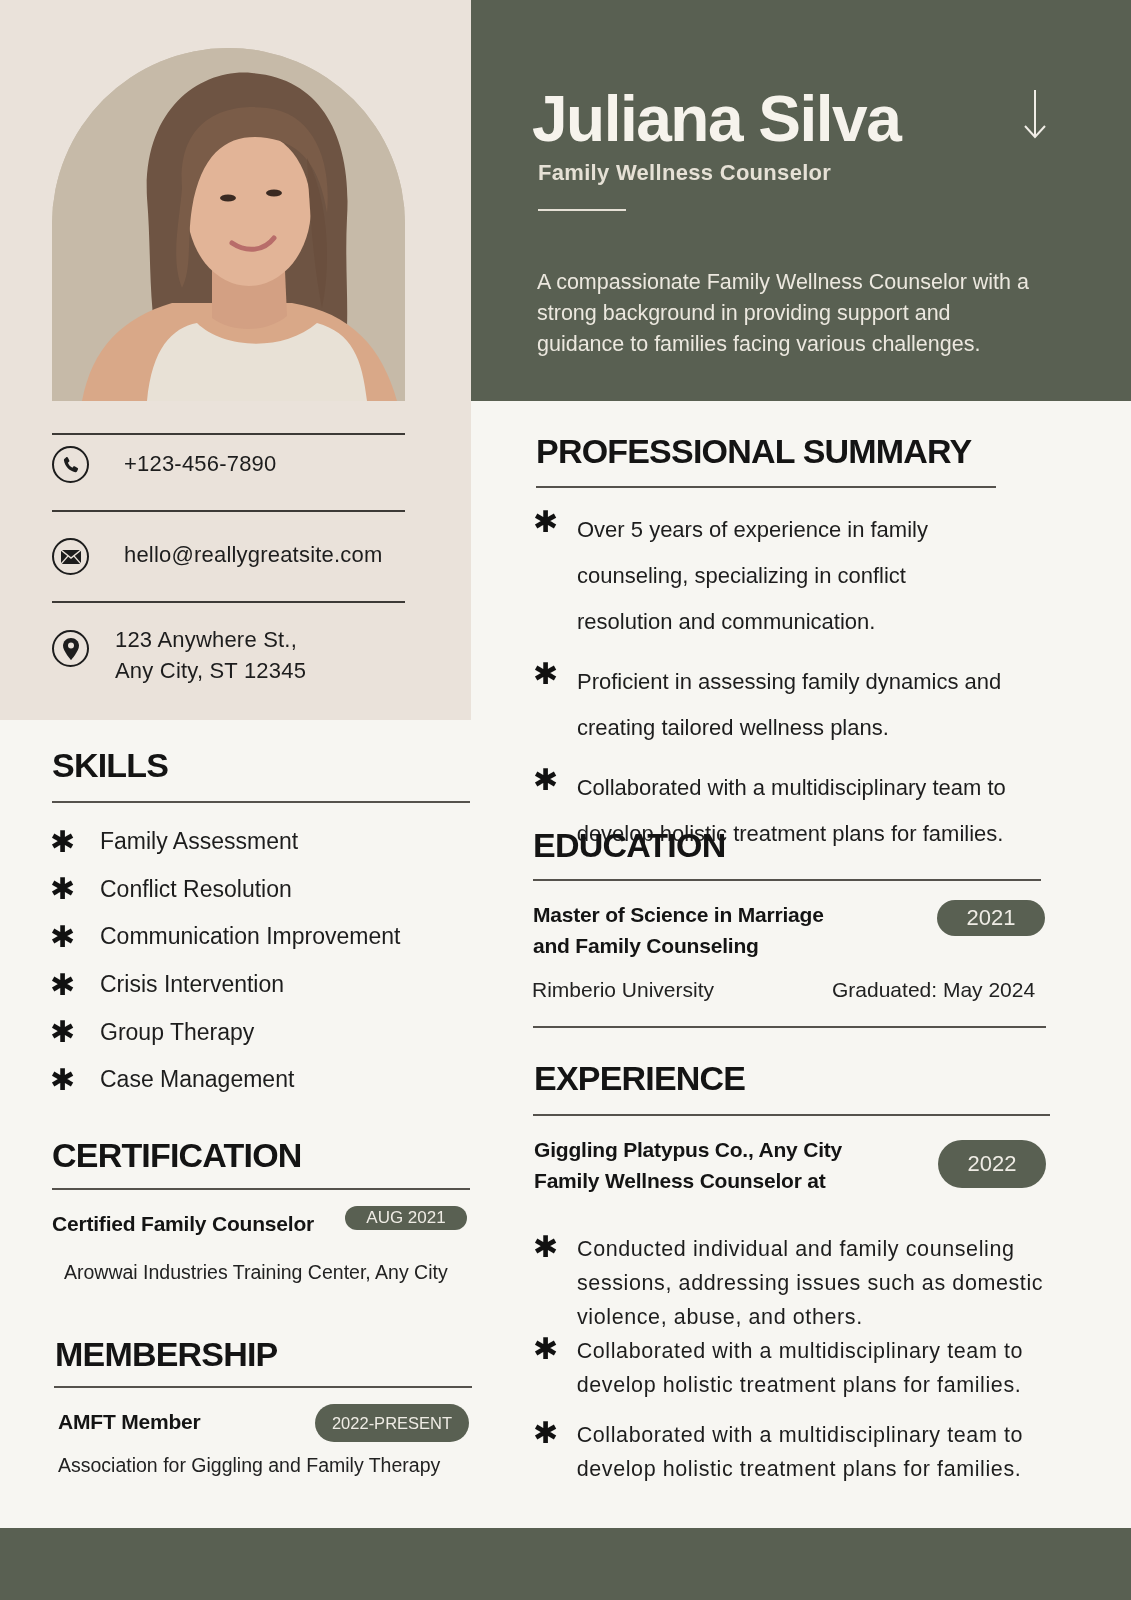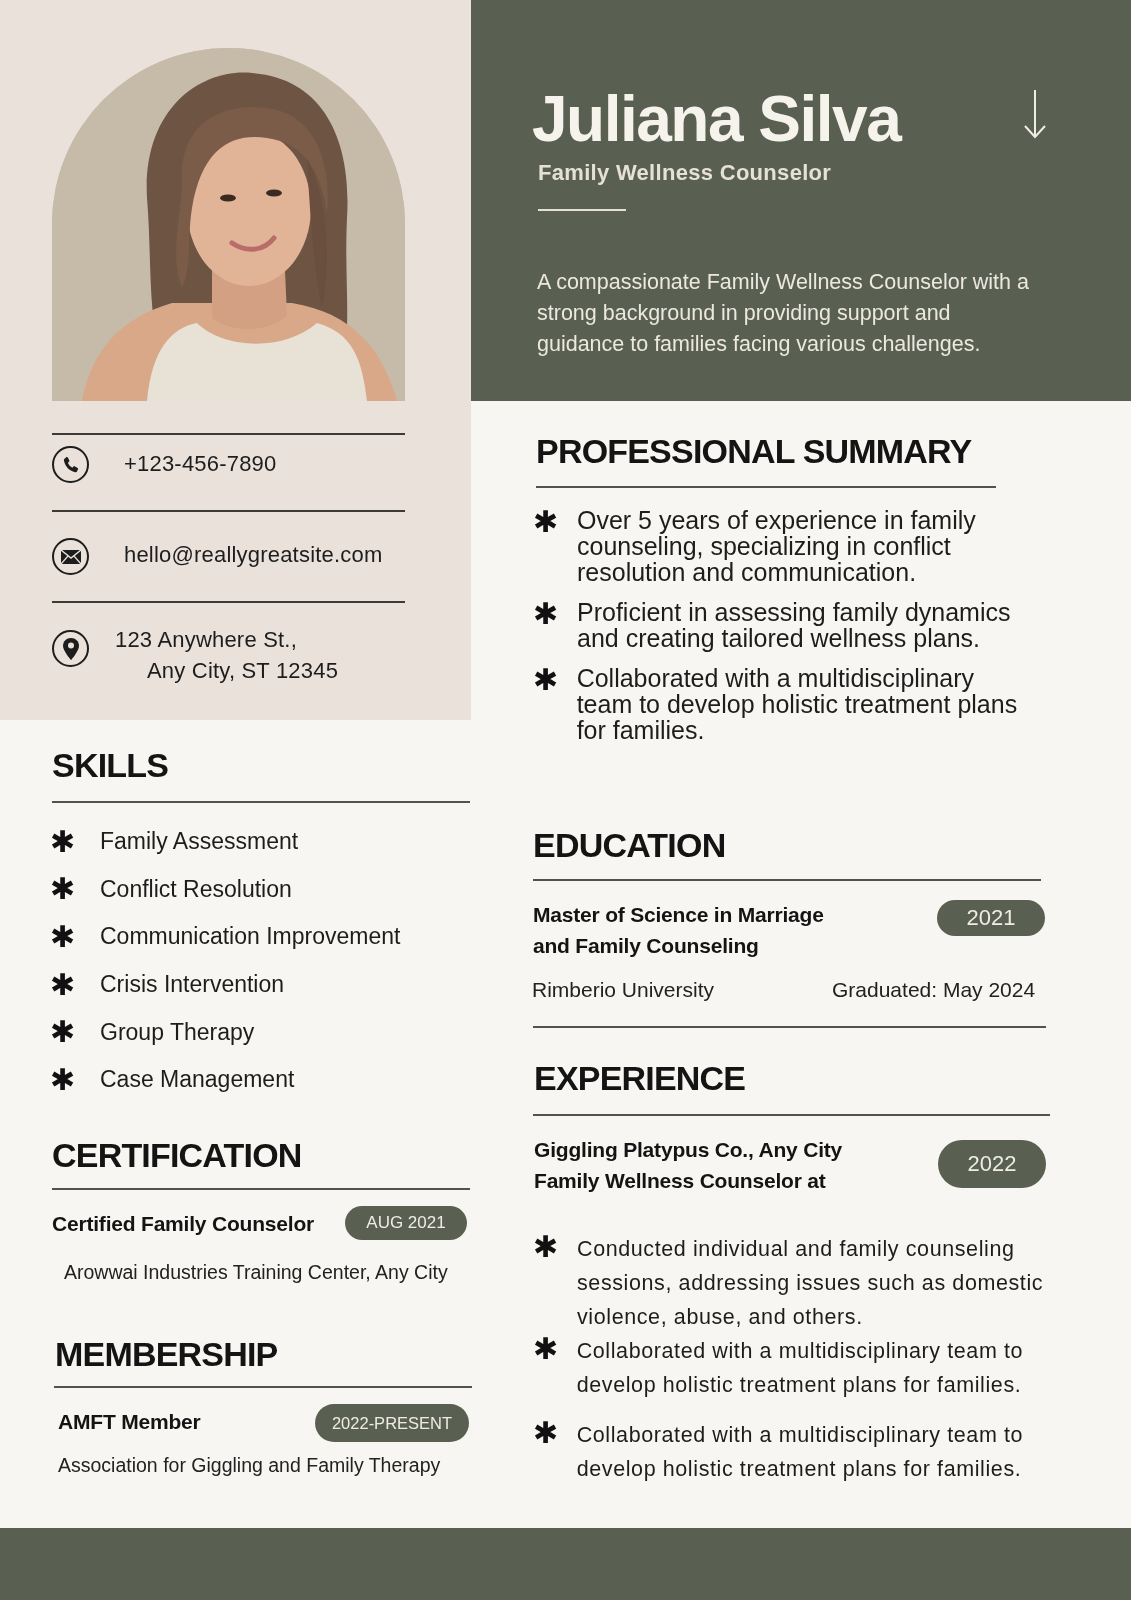--- a/index.html
+++ b/index.html
@@ -80,21 +80,21 @@
 
     .bold-title { font-size: 21px; font-weight: 700; color: #141414; letter-spacing: -0.2px; }
     .sub-text { font-size: 19.5px; color: #222; }
 
     
     .bullets .b-item { display: flex; }
     .bullets .b-star {
       width: 44px; font-size: 30px; font-weight: 700; line-height: 30px;
       font-family: "DejaVu Sans", sans-serif; color: #111;
     }
-    .bullets .b-text { font-size: 25px; line-height: 26px; color: #1d1d1d; }
+    .bullets .b-text { font-size: 22px; line-height: 46px; color: #1d1d1d; }
   </style>
 </head>
 <body>
 
 <div class="abs left-panel"></div>
 <div class="abs header"></div>
 <div class="abs footer-bar"></div>
 
 <div class="abs photo" title="Portrait of Juliana Silva">
   <svg viewBox="0 0 353 353" preserveAspectRatio="none">
@@ -150,21 +150,21 @@
 <div class="abs contact-text" style="left:124px; top:542px;">hello@reallygreatsite.com</div>
 
 <div class="abs rule-dark" style="left:52px; top:601px; width:353px;"></div>
 <div class="abs contact-icon" style="left:52px; top:630px;">
   <svg width="16" height="22" viewBox="0 0 16 22">
       <path d="M8 0C3.6 0 0 3.4 0 7.7 0 13 8 22 8 22s8-9 8-14.3C16 3.4 12.4 0 8 0z" fill="#1d1d1d"></path>
       <circle cx="8" cy="7.5" r="3" fill="#eae2da"></circle>
     </svg>
 </div>
 <div class="abs contact-text" style="left:115px; top:627px;">123 Anywhere St.,</div>
-<div class="abs contact-text" style="left:115px; top:658px;margin-left:32px;">Any City, ST 12345</div>
+<div class="abs contact-text" style="left:115px; top:658px;">Any City, ST 12345</div>
 
 <div class="abs h-section" style="left:52px; top:746px;">SKILLS</div>
 <div class="abs rule" style="left:52px; top:801px; width:418px;"></div>
 <div class="abs skill-list">
   <div class="skill">
       <span class="star">✱</span>
       <span>Family Assessment</span>
     </div>
   <div class="skill">
       <span class="star">✱</span>
@@ -184,21 +184,21 @@
     </div>
   <div class="skill">
       <span class="star">✱</span>
       <span>Case Management</span>
     </div>
 </div>
 
 <div class="abs h-section" style="left:52px; top:1136px;">CERTIFICATION</div>
 <div class="abs rule" style="left:52px; top:1188px; width:418px;"></div>
 <div class="abs bold-title" style="left:52px; top:1212px;">Certified Family Counselor</div>
-<div class="abs pill" style="left:345px; top:1206px; width:122px; height:34px; font-size:17px;">AUG 2021</div>
+<div class="abs pill" style="left:345px; top:1206px; width:122px; height:24px; font-size:17px;">AUG 2021</div>
 <div class="abs sub-text" style="left:52px; top:1261px;margin-left:12px;">Arowwai Industries Training Center, Any City</div>
 
 <div class="abs h-section" style="left:55px; top:1335px;">MEMBERSHIP</div>
 <div class="abs rule" style="left:54px; top:1386px; width:418px;"></div>
 <div class="abs bold-title" style="left:58px; top:1410px;">AMFT Member</div>
 <div class="abs pill" style="left:315px; top:1404px; width:154px; height:38px; font-size:16.5px;">2022-PRESENT</div>
 <div class="abs sub-text" style="left:58px; top:1454px;">Association for Giggling and Family Therapy</div>
 
 <div class="abs h-section" style="left:536px; top:432px;">PROFESSIONAL SUMMARY</div>
 <div class="abs rule" style="left:536px; top:486px; width:460px;"></div>

